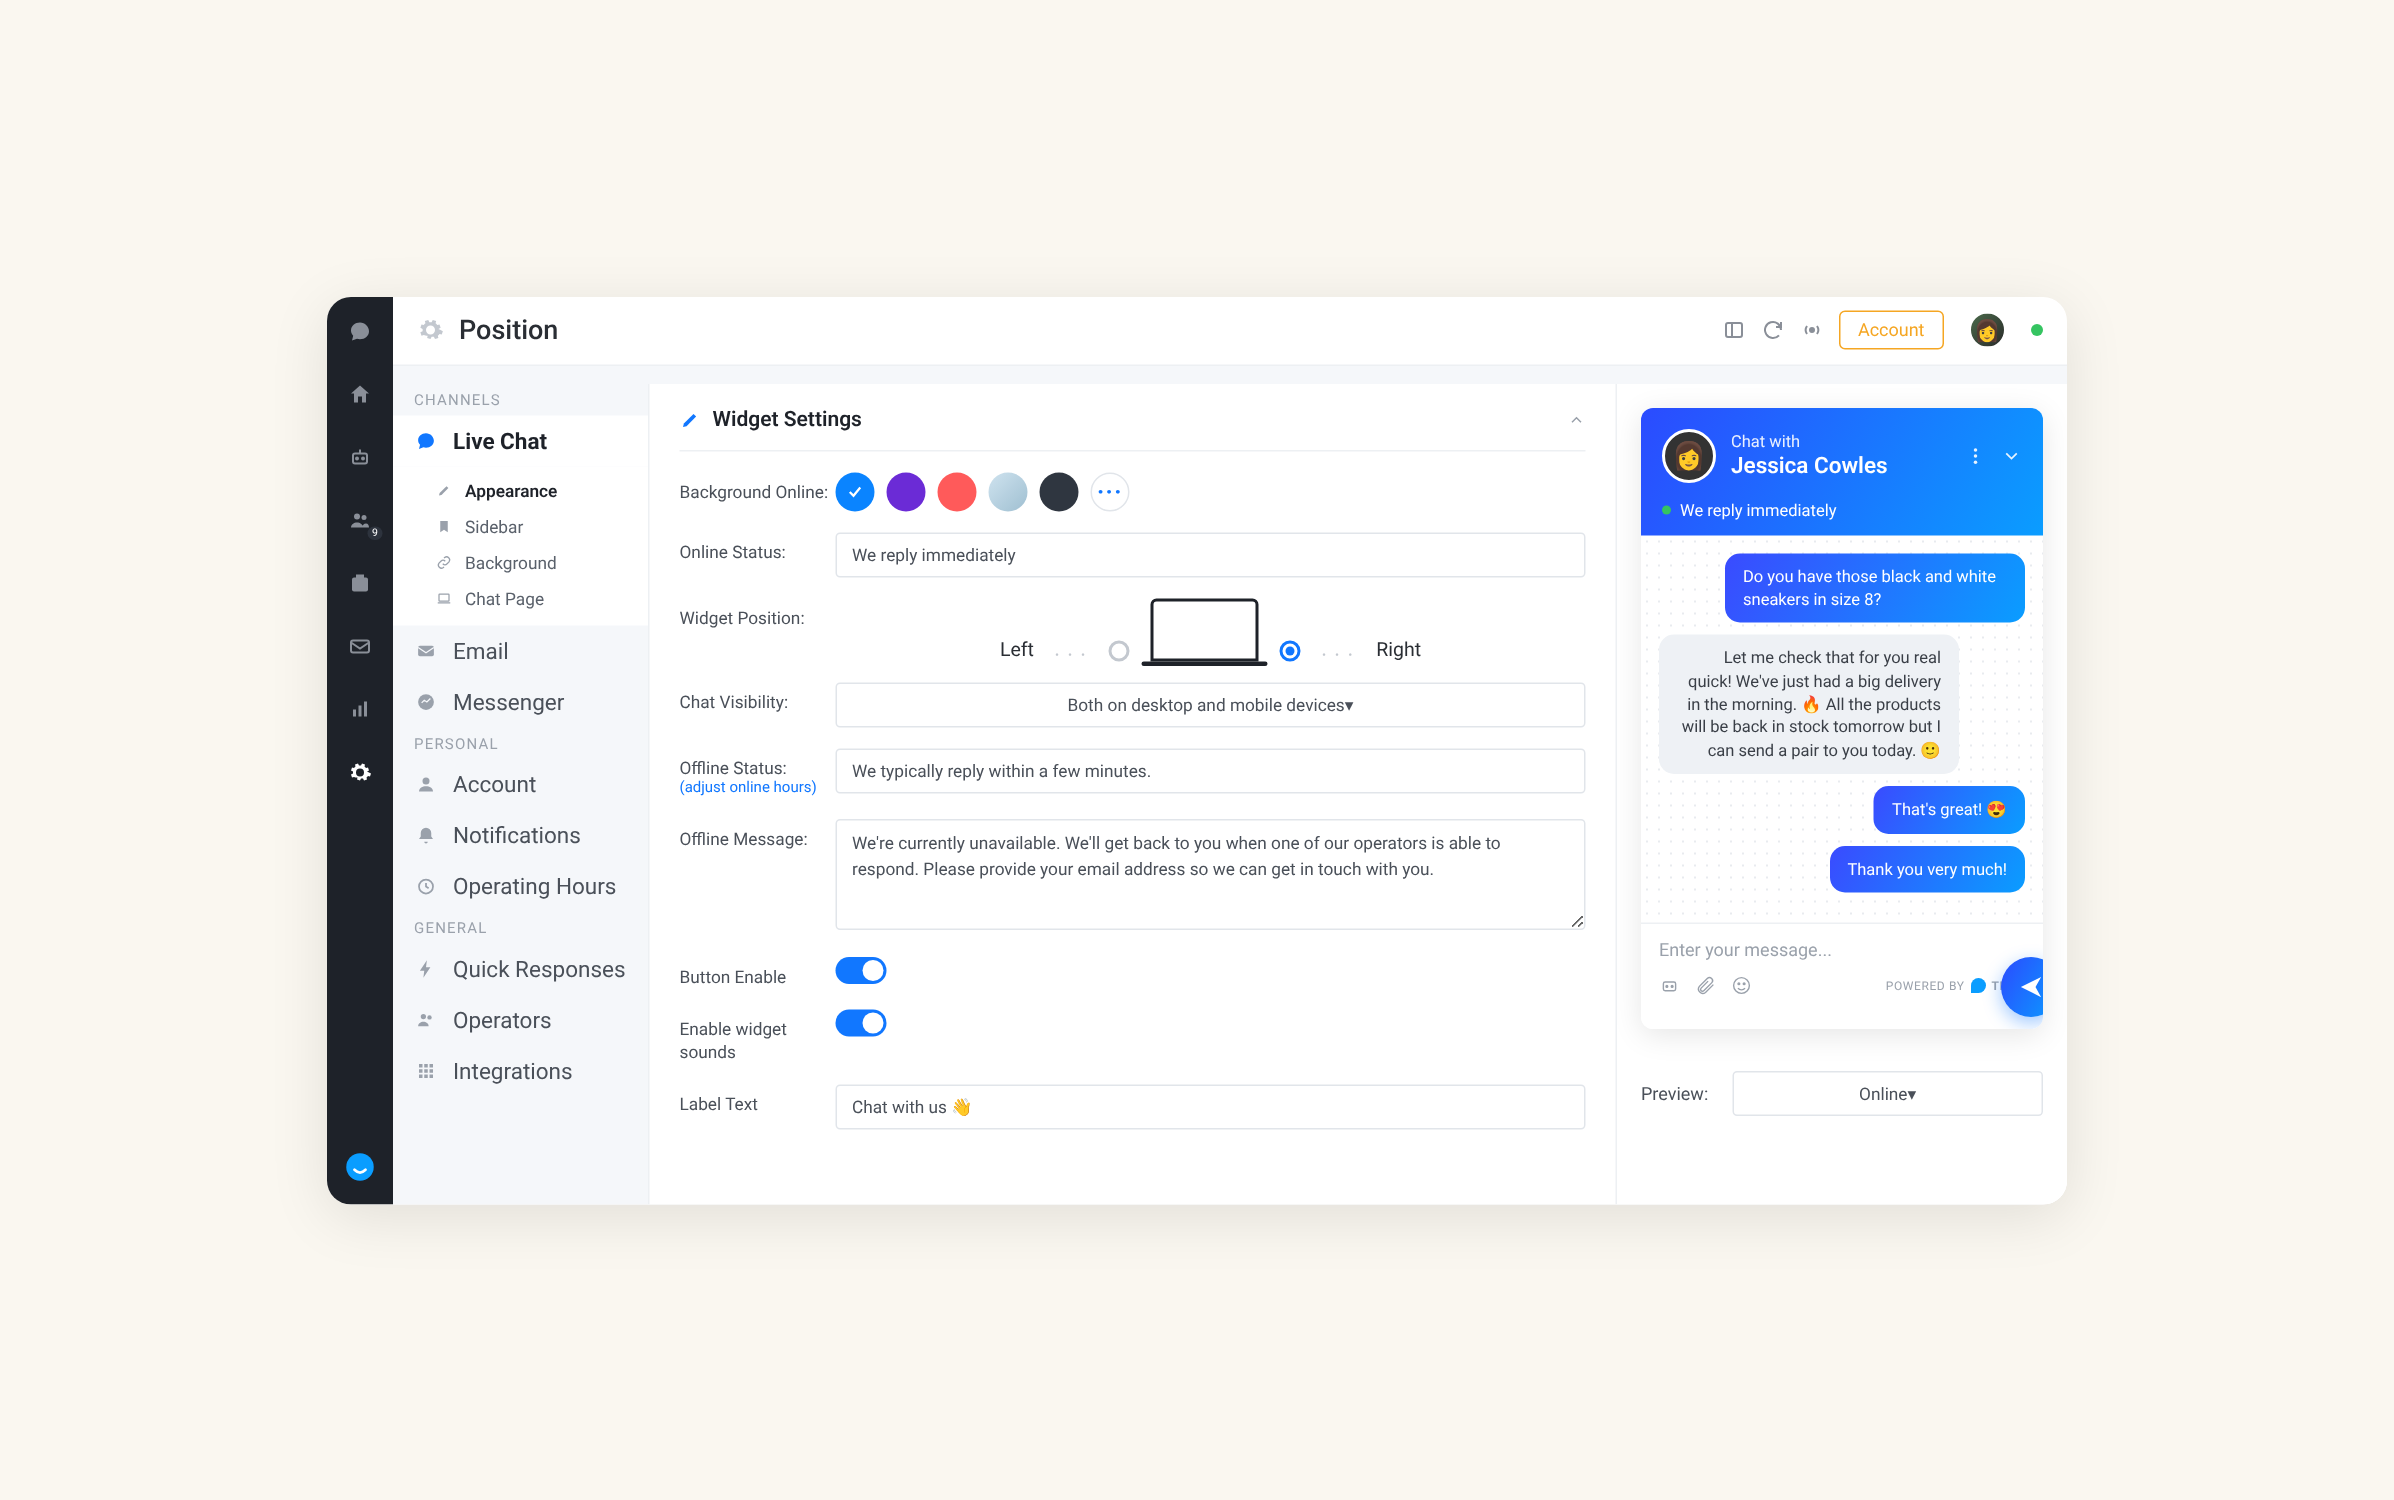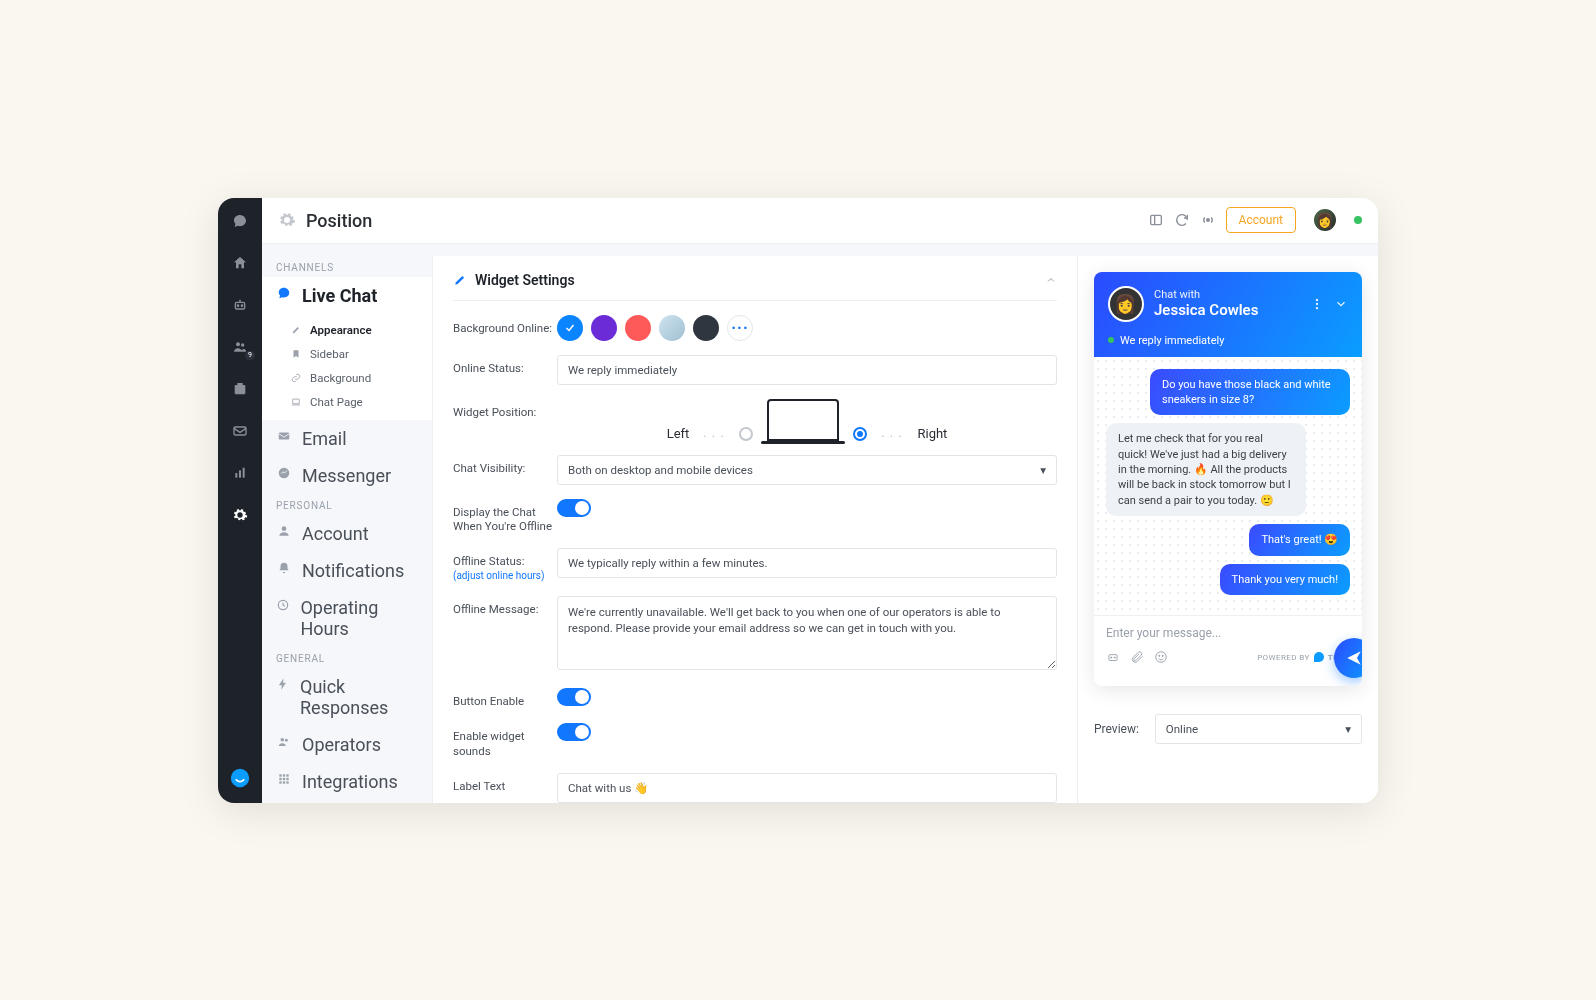--- a/index.html
+++ b/index.html
@@ -16,21 +16,21 @@
   .topbar .gear { color: #c3c8cf; }
   .topbar .title { font-size: 18px; font-weight: 500; color: #2a2e34; }
   .topbar .spacer { flex: 1; }
   .topbar .action-icon { color: #8a8f98; cursor: pointer; }
   .upgrade { border: 1px solid #f5a623; color: #f5a623; background: #fff; font-size: 12px; padding: 5px 12px; border-radius: 4px; cursor: pointer; }
   .avatar-sm { width: 26px; height: 26px; border-radius: 50%; background: linear-gradient(135deg,#4a6a4a,#2a2a2a); border: 2px solid #fff; margin-left: 6px; display:flex; align-items:center; justify-content:center; color:#fff; font-size:14px;}
   .status-dot { width: 8px; height: 8px; border-radius: 50%; background: #35c461; margin-left: 6px; }
   .content { flex: 1; display: flex; background: #f5f7fa; min-height: 0; }
   .sidebar { width: 170px; background: #f5f7fa; padding: 12px 0; overflow-y: auto; }
   .sb-group { padding: 6px 14px 4px; font-size: 10px; letter-spacing: .08em; color: #9aa1ab; }
-  .sb-item { display: flex; align-items: flex-start; gap: 10px; padding: 8px 14px; font-size: 18px; color: #4a5059; cursor: pointer; }
+  .sb-item { display: flex; align-items: center; gap: 10px; padding: 8px 14px; font-size: 15px; color: #4a5059; cursor: pointer; }
   .sb-item.active { background: #fff; font-weight: 700; color: #1e2229; }
   .sb-item .i { width: 16px; height: 16px; display: flex; align-items: center; justify-content: center; color: #9aa1ab; }
   .sb-item.active .i { color: #1177ff; }
   .sub-list { background: #fff; padding: 4px 0 6px; }
   .sub-item { display: flex; align-items: center; gap: 8px; padding: 5px 14px 5px 28px; font-size: 11.5px; color: #5a616b; cursor: pointer; }
   .sub-item.active { font-weight: 600; color: #1e2229; }
   .sub-item .si { width: 12px; height: 12px; color: #9aa1ab; display: flex; align-items: center; justify-content: center; }
   .panel { flex: 1; display: flex; min-width: 0; background: #fff; margin: 12px 0 0 0; border-left: 1px solid #edf0f3; overflow: hidden; }
   .form-col { flex: 1; padding: 16px 20px; overflow-y: auto; border-right: 1px solid #edf0f3; min-width: 0; }
   .panel-head { display: flex; align-items: center; gap: 8px; padding-bottom: 12px; border-bottom: 1px solid #edf0f3; margin-bottom: 14px; }
@@ -39,21 +39,21 @@
   .panel-head .chev { margin-left: auto; color: #9aa1ab; }
   .form-row { display: flex; align-items: flex-start; margin-bottom: 14px; }
   .form-row .lbl { width: 104px; flex-shrink: 0; font-size: 11.5px; color: #4a5059; padding-top: 6px; line-height: 1.3; }
   .form-row .lbl .sub { color: #1177ff; font-size: 10px; display: block; }
   .form-row .val { flex: 1; min-width: 0; }
   .swatches { display: flex; gap: 8px; align-items: center; }
   .swatch { width: 26px; height: 26px; border-radius: 50%; cursor: pointer; display: flex; align-items: center; justify-content: center; }
   .swatch.sel { box-shadow: 0 0 0 0 #fff; }
   .field { width: 100%; border: 1px solid #e1e5ea; border-radius: 3px; padding: 7px 10px; font-size: 11.5px; color: #4a5059; background: #fff; }
   textarea.field { resize: vertical; height: 74px; line-height: 1.4; }
-  .select { display: flex; align-items: center; justify-content: space-between; cursor: pointer; }
+  .select { display: flex; align-items: center; justify-content: center; cursor: pointer; }
   .pos-widget { display: flex; align-items: flex-end; justify-content: center; gap: 14px; }
   .pos-lbl { font-size: 13px; color: #2a2e34; }
   .pos-device { width: 72px; height: 42px; border: 2px solid #1e2229; border-radius: 4px 4px 0 0; position: relative; }
   .pos-device::after { content: ''; position: absolute; bottom: -5px; left: -8px; right: -8px; height: 3px; background: #1e2229; border-radius: 2px; }
   .pos-radio { width: 14px; height: 14px; border: 2px solid #c3c8cf; border-radius: 50%; display: inline-flex; align-items: center; justify-content: center; }
   .pos-radio.active { border-color: #1177ff; }
   .pos-radio.active::after { content: ''; width: 6px; height: 6px; background: #1177ff; border-radius: 50%; }
   .dots { color: #c3c8cf; letter-spacing: 2px; font-size: 8px; }
   .toggle { width: 34px; height: 18px; background: #1177ff; border-radius: 10px; position: relative; cursor: pointer; }
   .toggle::after { content: ''; position: absolute; width: 14px; height: 14px; background: #fff; border-radius: 50%; top: 2px; right: 2px; }
@@ -63,21 +63,21 @@
   .chat-head-top { display: flex; align-items: center; gap: 10px; }
   .chat-av { width: 36px; height: 36px; border-radius: 50%; border: 2px solid #fff; background: #333; display:flex; align-items:center; justify-content:center; font-size:18px; }
   .chat-titles .t1 { font-size: 11px; opacity: .9; }
   .chat-titles .t2 { font-size: 15px; font-weight: 600; }
   .chat-head-actions { margin-left: auto; display: flex; gap: 10px; color: #fff; opacity: .9; }
   .chat-status { margin-top: 12px; font-size: 11px; display: flex; align-items: center; gap: 6px; }
   .chat-status .d { width: 6px; height: 6px; background: #35c461; border-radius: 50%; }
   .chat-body { padding: 12px; background: #fff; background-image: radial-gradient(#e8ebef 1px, transparent 1px); background-size: 8px 8px; }
   .bubble { border-radius: 10px; padding: 8px 12px; font-size: 11px; line-height: 1.4; margin-bottom: 8px; max-width: 200px; }
   .b-user { background: linear-gradient(120deg, #3a4bff, #0a9dff); color: #fff; margin-left: auto; }
-  .b-agent { background: #eef1f5; color: #3a3f47; }
+  .b-agent { background: #eef1f5; color: #3a3f47; text-align: right; }
   .chat-input-area { border-top: 1px solid #edf0f3; padding: 10px 12px 22px; background: #fff; position: relative; }
   .chat-input-area .ph { color: #9aa1ab; font-size: 12px; }
   .chat-foot-icons { display: flex; align-items: center; gap: 10px; margin-top: 10px; color: #9aa1ab; }
   .powered { margin-left: auto; font-size: 8px; letter-spacing: .05em; display: flex; align-items: center; gap: 4px; }
   .send-btn { position: absolute; right: -12px; bottom: 8px; width: 40px; height: 40px; border-radius: 50%; background: linear-gradient(120deg,#2b4bff,#0a9dff); display: flex; align-items: center; justify-content: center; color: #fff; box-shadow: 0 4px 12px rgba(17,119,255,.4); cursor: pointer; }
   .preview-row { display: flex; align-items: center; gap: 16px; margin-top: 28px; }
   .preview-row .plbl { font-size: 12px; color: #4a5059; }
   .preview-row .psel { flex: 1; }
   svg { display: block; }
 </style>
@@ -363,26 +363,20 @@
           <div class="form-row">
             <div class="lbl">Chat Visibility:</div>
             <div class="val">
                 <div class="field select">
                   <span>Both on desktop and mobile devices</span>
                   <span>▾</span>
                 </div>
               </div>
           </div>
 
-          <div class="form-row">
-            <div class="lbl">Display the Chat When You're Offline</div>
-            <div class="val">
-                <div class="toggle"></div>
-              </div>
-          </div>
 
           <div class="form-row">
             <div class="lbl"><span>Offline Status:</span><span class="sub">(adjust online hours)</span></div>
             <div class="val"><input class="field" value="We typically reply within a few minutes." style=""></div>
           </div>
 
           <div class="form-row">
             <div class="lbl">Offline Message:</div>
             <div class="val"><textarea class="field" style="">We're currently unavailable. We'll get back to you when one of our operators is able to respond. Please provide your email address so we can get in touch with you.</textarea></div>
           </div>

